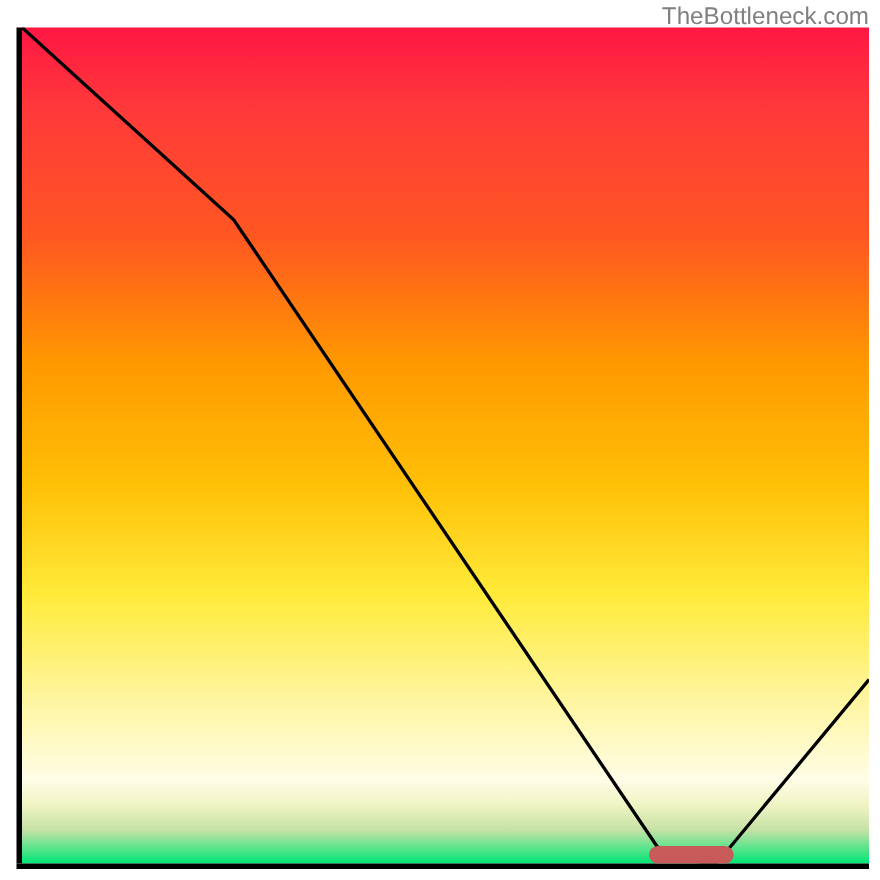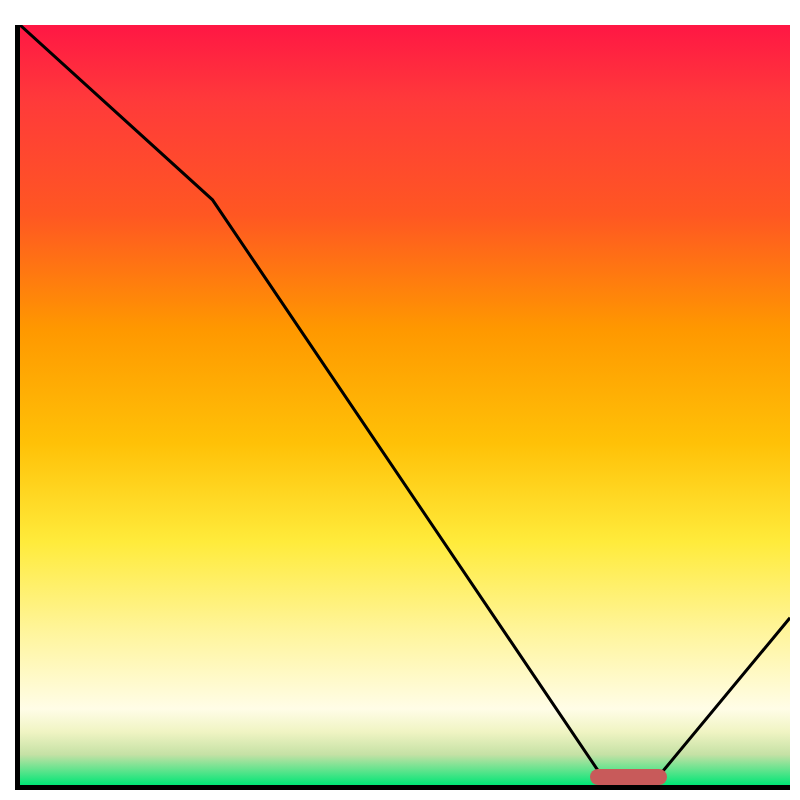--- a/index.html
+++ b/index.html
@@ -73,20 +73,21 @@
     top: 785px;
     width: 775px;
     height: 5px;
     background: #000;
   }
 </style>
 </head>
 <body>
 
 <div class="container">
+  <div class="watermark">TheBottleneck.com</div>
 
   <div class="plot-area"></div>
 
   <svg class="curve-svg" viewBox="0 0 770 760" preserveAspectRatio="none">
     <path id="curve-path" d="M 0 0 L 192.5 174.79999999999995 L 577.5 744.8 Q 604.45 760 631.4 760 L 770 592.8" stroke="#000" stroke-width="3" fill="none"></path>
   </svg>
 
   <div class="marker" id="min-marker" style="left: 589.8px; top: 769.4px; width: 77px; height: 16px;"></div>
 
   <div class="axis-left"></div>

